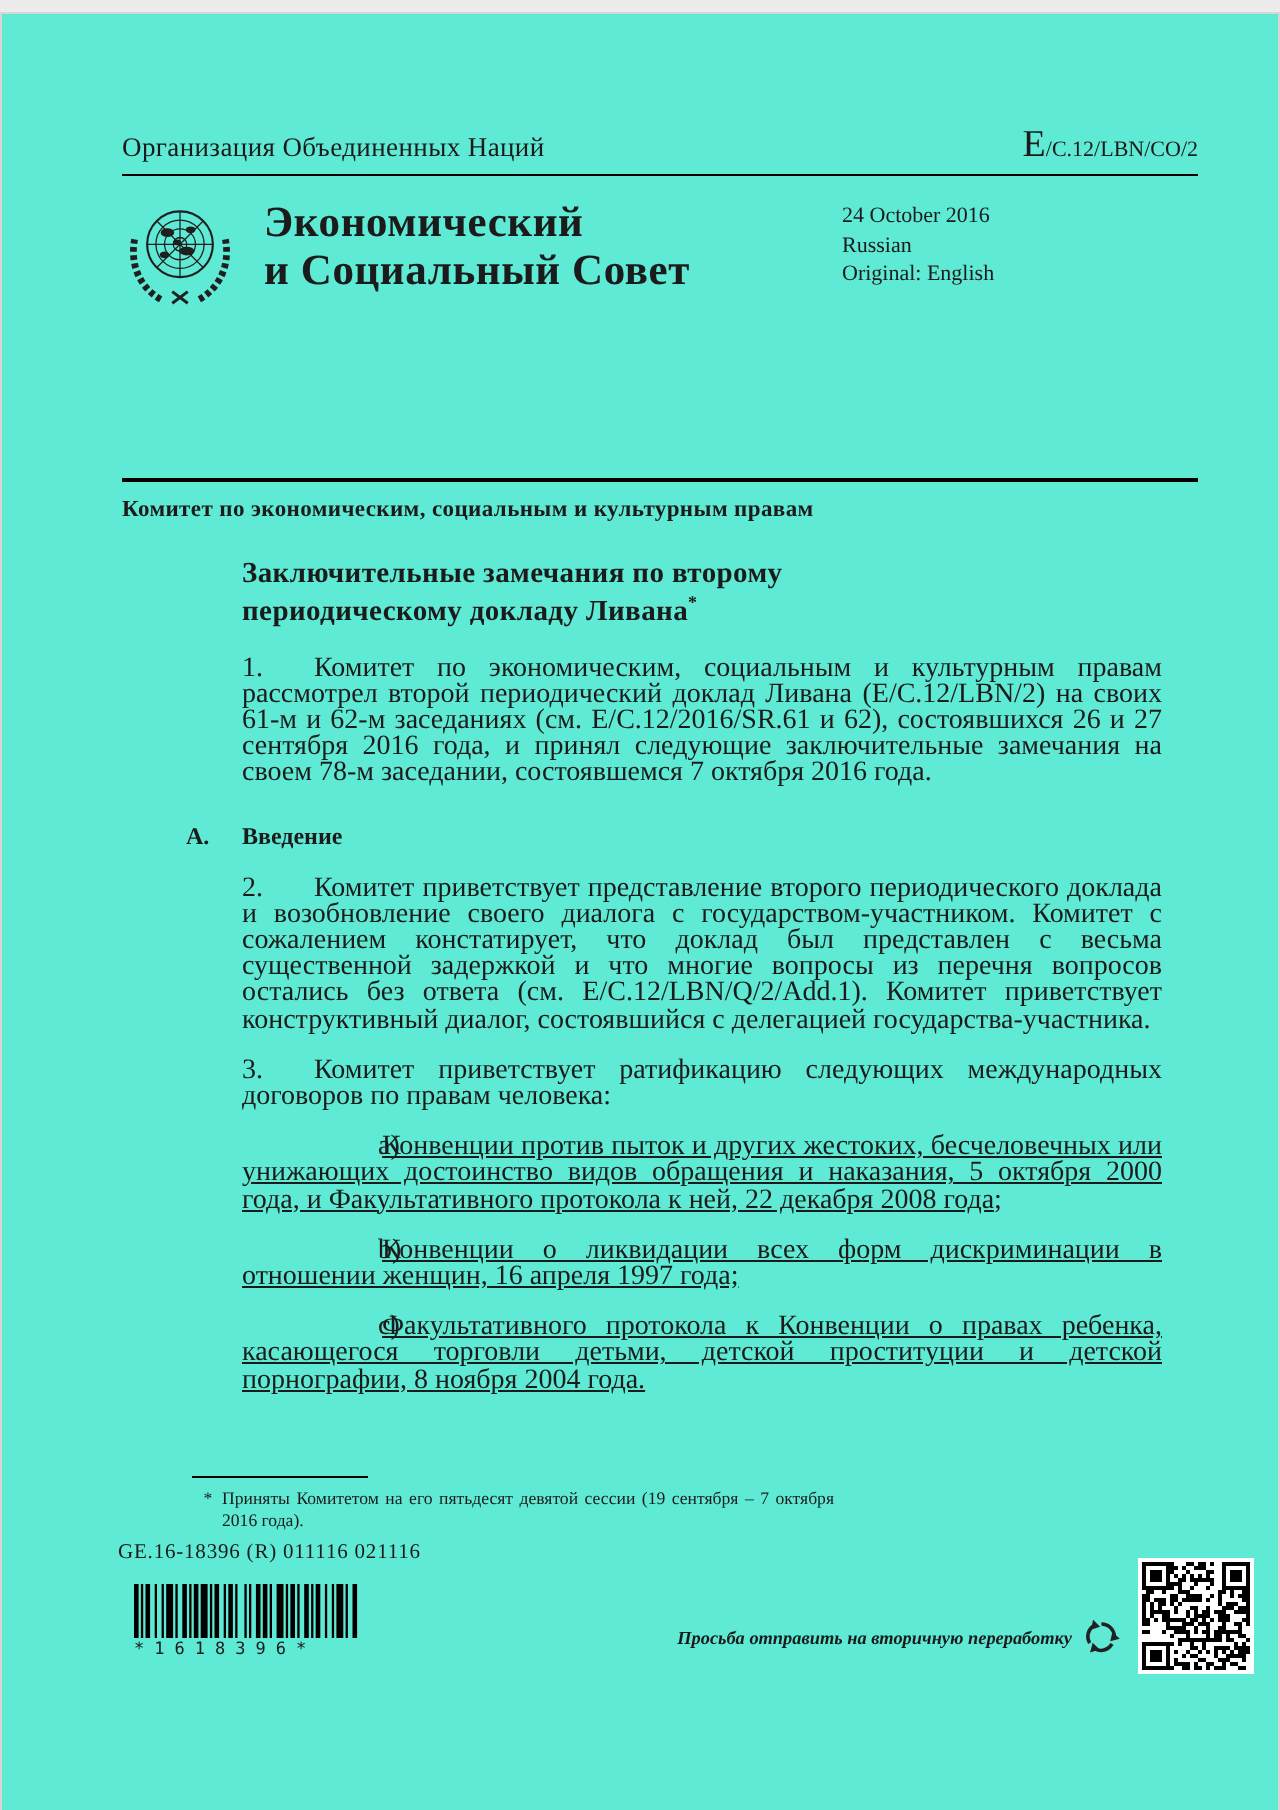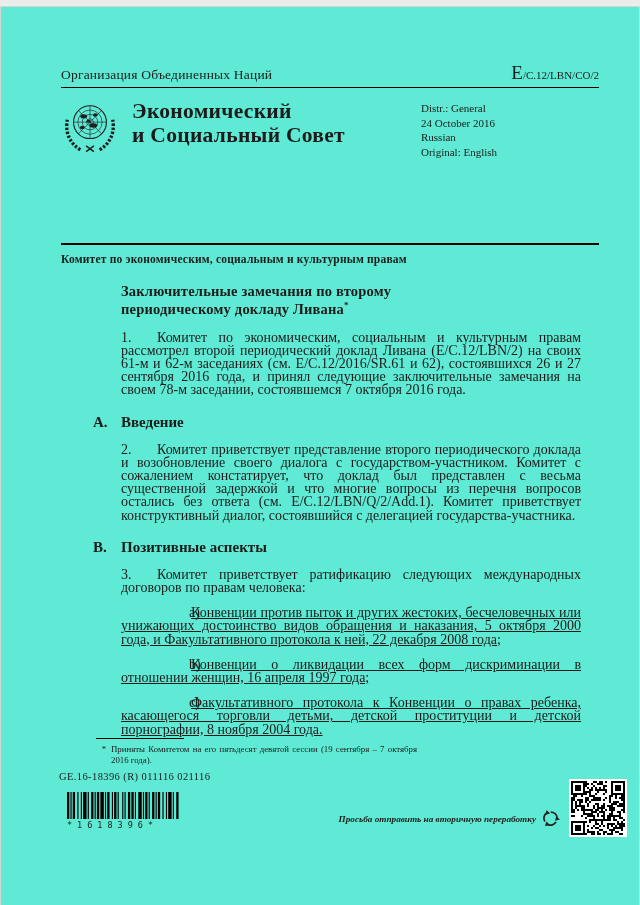--- a/index.html
+++ b/index.html
@@ -29,21 +29,21 @@
   .rule-thick { border-top:2.6px solid #000; margin-top:84px; }
   .committee { font-weight:bold; font-size:11.5px; margin-top:8px; letter-spacing:.2px; }
   
   .doc-body { margin-left:60px; width:460px; margin-top:17px; }
   .doc-title { font-weight:bold; font-size:14.5px; line-height:1.26; letter-spacing:.2px; }
   .doc-title span.line { display:block; }
   .doc-title sup { font-size:9px; vertical-align:6px; }
   .para { font-size:14px; line-height:13.2px; text-align:justify; margin-top:12px; }
   .para .num { display:inline-block; width:36px; }
   .para.sub { text-indent:34px;text-decoration:underline; }
-  .section-h { font-weight:bold; font-size:15px; margin:17px 0 0 -28px; }
+  .section-h { font-weight:bold; font-size:12px; margin:17px 0 0 -28px; }
   .section-h .letter { display:inline-block; width:28px; }
   
   .fn-sep { position:absolute; top:731px; left:95px; width:88px; border-top:1.2px solid #000; }
   .footnote { position:absolute; top:737px; left:96px; width:320px; display:flex; font-size:8.8px; line-height:11px; }
   .footnote .fn-marker { flex:0 0 14px; text-align:center; }
   .footnote .fn-text { flex:1; text-align:justify; }
   .ge-line { position:absolute; top:764px; left:58px; font-size:10.5px; letter-spacing:.4px;text-align:center; }
   .barcode { position:absolute; top:785px; left:66px; width:118px; text-align:left; }
   .barcode svg { display:block; }
   .barcode-label { font-family:"DejaVu Sans Mono","Liberation Mono",monospace; font-size:8.5px; letter-spacing:5px; margin-top:1px; white-space:nowrap; }
@@ -80,21 +80,20 @@
         <ellipse cx="44" cy="63" rx="5" ry="3.5"></ellipse>
         <ellipse cx="71" cy="37" rx="5" ry="3.5"></ellipse>
         <ellipse cx="57" cy="50" rx="4" ry="3"></ellipse>
       </g>
     </svg>
     <div class="council-title">
       <span>Экономический</span>
       <span>и Социальный Совет</span>
     </div>
     <div class="distr-block">
-      <div>Distr.: General</div>
       <div>24 October 2016</div>
       <div>Russian</div>
       <div>Original: English</div>
     </div>
   </div>
 
   <div class="rule-thick"></div>
   <div class="committee">Комитет по экономическим, социальным и культурным правам</div>
 
   <div class="doc-body">
@@ -102,21 +101,20 @@
       <span class="line">Заключительные замечания по второму</span>
       <span class="line"><span>периодическому докладу Ливана</span><sup>*</sup></span>
     </h1>
 
     <p class="para"><span class="num">1.</span><span>Комитет по экономическим, социальным и культурным правам рассмотрел второй периодический доклад Ливана (E/C.12/LBN/2) на своих 61-м и 62-м заседаниях (см. E/C.12/2016/SR.61 и 62), состоявшихся 26 и 27 сентября 2016 года, и принял следующие заключительные замечания на своем 78-м заседании, состоявшемся 7 октября 2016 года.</span></p>
 
     <h2 class="section-h"><span class="letter">A.</span><span>Введение</span></h2>
 
     <p class="para"><span class="num">2.</span><span>Комитет приветствует представление второго периодического доклада и возобновление своего диалога с государством-участником. Комитет с сожалением констатирует, что доклад был представлен с весьма существенной задержкой и что многие вопросы из перечня вопросов остались без ответа (см. E/C.12/LBN/Q/2/Add.1). Комитет приветствует конструктивный диалог, состоявшийся с делегацией государства-участника.</span></p>
 
-    <h2 class="section-h"><span class="letter">B.</span><span>Позитивные аспекты</span></h2>
 
     <p class="para"><span class="num">3.</span><span>Комитет приветствует ратификацию следующих международных договоров по правам человека:</span></p>
 
     <p class="para sub"><span class="num">a)</span><span>Конвенции против пыток и других жестоких, бесчеловечных или унижающих достоинство видов обращения и наказания, 5 октября 2000 года, и Факультативного протокола к ней, 22 декабря 2008 года;</span></p>
 
     <p class="para sub"><span class="num">b)</span><span>Конвенции о ликвидации всех форм дискриминации в отношении женщин, 16 апреля 1997 года;</span></p>
 
     <p class="para sub"><span class="num">c)</span><span>Факультативного протокола к Конвенции о правах ребенка, касающегося торговли детьми, детской проституции и детской порнографии, 8 ноября 2004 года.</span></p>
   </div>
 

